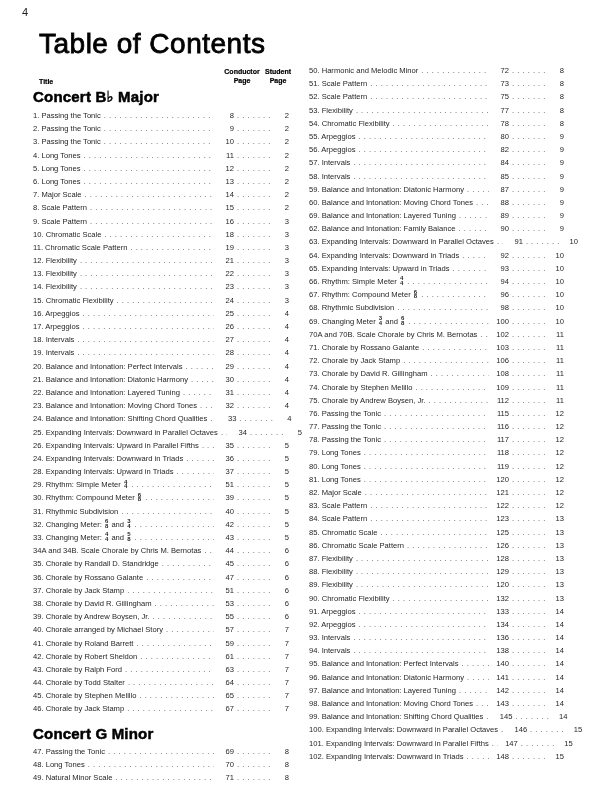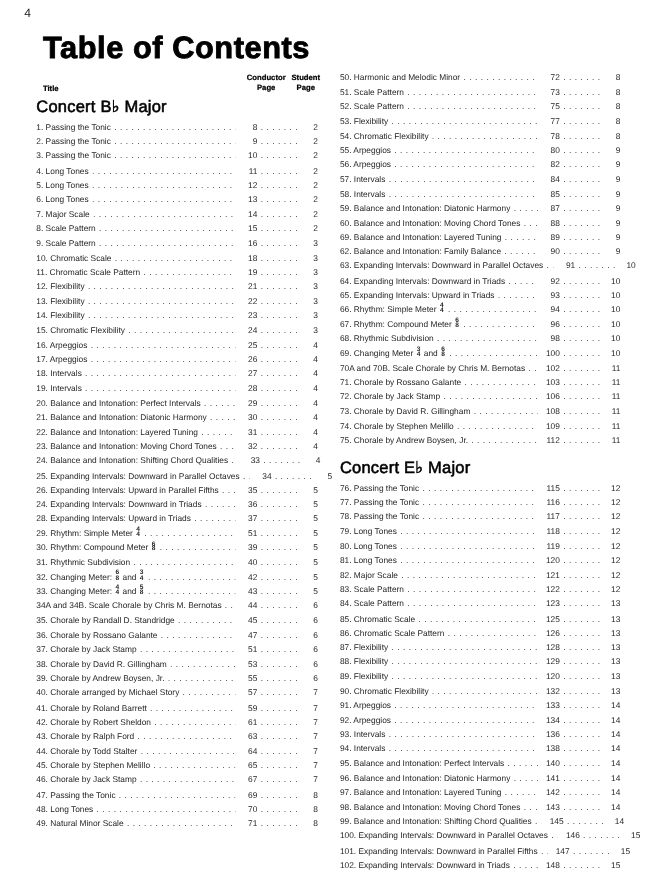--- a/index.html
+++ b/index.html
@@ -1,29 +1,29 @@
 <!DOCTYPE html>
 <html><head>
 <meta charset="utf-8">
 <style>
   html,body{margin:0;padding:0;background:#fff;}
   body{width:600px;height:800px;font-family:"Liberation Sans","DejaVu Sans",sans-serif;color:#1f1f1f;}
   .page{position:relative;width:600px;height:800px;background:#ffffff;overflow:hidden;}
   .page-number{position:absolute;left:22px;top:6px;font-size:11px;color:#222;}
-  .title{position:absolute;left:39px;top:28px;margin:0;font-size:28px;font-weight:700;color:#000;
+  .title{position:absolute;left:39px;top:28px;margin:0;font-size:28px;font-weight:400;color:#000;
          letter-spacing:.5px;-webkit-text-stroke:.8px #000;}
   .colhead-title{position:absolute;left:39px;top:78px;font-size:7px;font-weight:bold;color:#000;-webkit-text-stroke:.2px #000;}
   .colhead-cond{position:absolute;left:212px;top:68px;width:60px;text-align:center;font-size:7px;font-weight:bold;
                 line-height:8.5px;white-space:pre-line;color:#000;-webkit-text-stroke:.2px #000;}
   .colhead-stud{position:absolute;left:252px;top:68px;width:52px;text-align:center;font-size:7px;font-weight:bold;
                 line-height:8.5px;white-space:pre-line;color:#000;-webkit-text-stroke:.2px #000;}
   .col{position:absolute;font-size:7.6px;}
   .col-left{left:33px;top:88px;width:256px;}
   .col-right{left:309px;top:66px;width:255px;}
-  .sec-header{font-size:15px;font-weight:400;color:#000;letter-spacing:.2px;margin:7px 0 5px 0;
+  .sec-header{font-size:15px;font-weight:700;color:#000;letter-spacing:.2px;margin:7px 0 5px 0;
               -webkit-text-stroke:.5px #000;}
   .col > .sec-header:first-child{margin-top:0;}
   .row{display:flex;align-items:baseline;height:13.2px;white-space:nowrap;}
   .row .t{flex:0 0 auto;white-space:pre;}
   .leader{flex:1 1 auto;overflow:hidden;margin:0 3px;min-width:6px;color:#3a3a3a;}
   .leader::before{content:". . . . . . . . . . . . . . . . . . . . . . . . . . . . . . . . . . . . . . . . . . . . . . . . . . . . . . . . . . . . . . . . ";letter-spacing:.5px;}
   .leader2{flex:0 0 36px;overflow:hidden;margin:0 3px;color:#3a3a3a;}
   .leader2::before{content:". . . . . . . . . . . . . . ";letter-spacing:.5px;}
   .cpage{flex:0 0 17px;text-align:right;}
   .spage{flex:0 0 13px;text-align:right;}
@@ -358,20 +358,21 @@
         <span class="leader2"></span>
         <span class="spage">7</span>
       </div>
       <div class="row">
         <span class="t">46. Chorale by Jack Stamp</span>
         <span class="leader"></span>
         <span class="cpage">67</span>
         <span class="leader2"></span>
         <span class="spage">7</span>
       </div>
+      <div class="sec-header">Concert G Minor</div>
       <div class="row">
         <span class="t">47. Passing the Tonic</span>
         <span class="leader"></span>
         <span class="cpage">69</span>
         <span class="leader2"></span>
         <span class="spage">8</span>
       </div>
       <div class="row">
         <span class="t">48. Long Tones</span>
         <span class="leader"></span>
@@ -563,21 +564,20 @@
         <span class="leader2"></span>
         <span class="spage">11</span>
       </div>
       <div class="row">
         <span class="t">75. Chorale by Andrew Boysen, Jr.</span>
         <span class="leader"></span>
         <span class="cpage">112</span>
         <span class="leader2"></span>
         <span class="spage">11</span>
       </div>
-      <div class="sec-header">Concert E♭ Major</div>
       <div class="row">
         <span class="t">76. Passing the Tonic</span>
         <span class="leader"></span>
         <span class="cpage">115</span>
         <span class="leader2"></span>
         <span class="spage">12</span>
       </div>
       <div class="row">
         <span class="t">77. Passing the Tonic</span>
         <span class="leader"></span>

